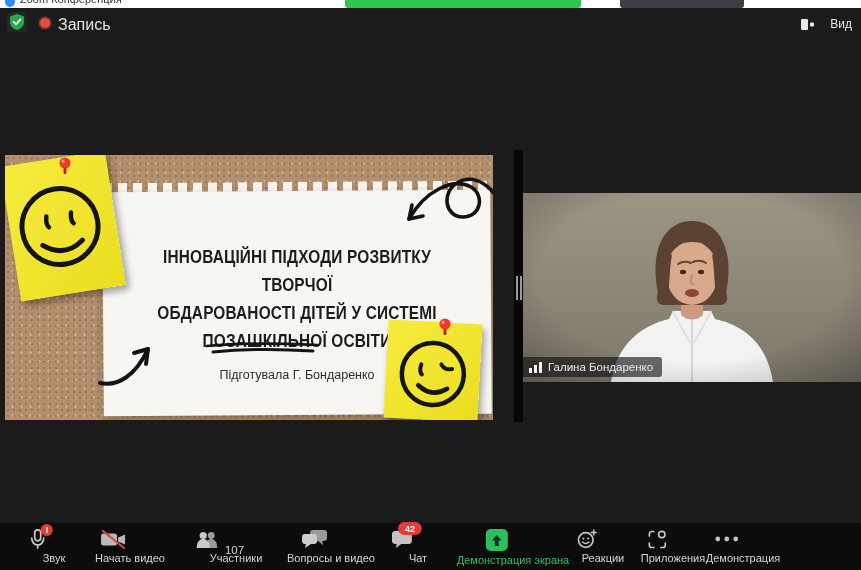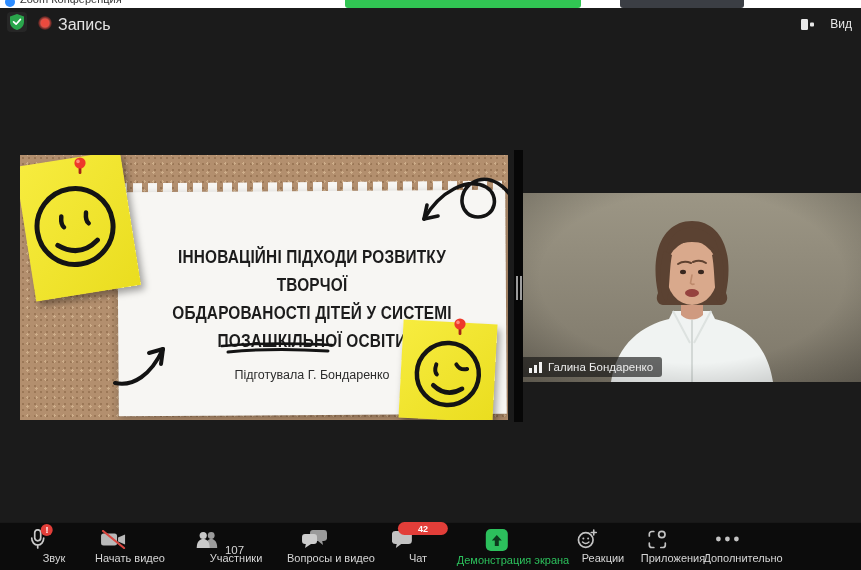--- a/index.html
+++ b/index.html
@@ -17,21 +17,21 @@
   
   .shield-wrap{left:7px;top:12px;width:20px;height:20px;background:#262626;border-radius:4px;
                display:flex;align-items:center;justify-content:center;}
   .rec-dot{left:38px;top:16px;width:14px;height:14px;border-radius:50%;
            background:radial-gradient(circle,#ff7a6d 0 30%,rgba(236,70,60,.55) 55%,rgba(236,70,60,0) 75%);}
   .rec-dot i{position:absolute;left:3px;top:3px;width:8px;height:8px;border-radius:50%;background:#ea4a3e;}
   .rec-label{left:58px;top:16px;font-size:16px;color:#e3e3e3;}
   .view-btn{right:9px;top:17px;display:flex;align-items:center;gap:16px;color:#e8e8e8;font-size:12px;cursor:default;}
 
   
-  .slide{left:20px;top:155px;width:488px;height:265px;overflow:hidden;
+  .slide{left:5px;top:155px;width:488px;height:265px;overflow:hidden;
          background-color:#b38f6e;
          background-image:radial-gradient(rgba(116,80,50,.38) 1px,transparent 1.4px),
                           radial-gradient(rgba(238,209,173,.45) 1px,transparent 1.4px);
          background-size:6px 6px,9px 9px;background-position:0 0,3px 4px;}
   .paper{left:98px;top:36px;width:388px;height:224px;background:#f7f6f3;
          box-shadow:0 3px 8px rgba(0,0,0,.28);transform:rotate(-.4deg);}
   .torn{left:98px;top:27px;width:385px;height:10px;transform:rotate(-.4deg);
         background:repeating-linear-gradient(90deg,#f7f6f3 0 9px,rgba(0,0,0,0) 9px 15px);}
   .slide-title{left:98px;top:88px;width:388px;text-align:center;color:#1c1c1c;
                font-size:17.5px;font-weight:700;line-height:28px;letter-spacing:.2px;
@@ -56,21 +56,21 @@
   .toolbar{left:0;top:522px;width:861px;height:48px;background:#0c0c0c;
            border-top:1px solid rgba(255,255,255,.05);z-index:5;}
   .tbi{position:absolute;top:6px;transform:translateX(-50%);display:flex;flex-direction:column;
        align-items:center;gap:3px;cursor:default;}
   .tbi .lbl{font-size:11px;color:#d6d6d6;white-space:nowrap;margin-left:32px;}
   .iconrow{display:flex;align-items:center;gap:4px;height:20px;}
   .count{font-size:11.5px;color:#d6d6d6;margin-top:21px;}
   .badge{position:absolute;background:#e23e39;color:#fff;border-radius:9px;
          font-size:9px;font-weight:700;display:flex;align-items:center;justify-content:center;}
   .mic-badge{right:-7px;top:-5px;width:12px;height:12px;}
-  .chat-badge{left:6px;top:-7px;min-width:18px;height:13px;padding:0 16px;}
+  .chat-badge{left:6px;top:-7px;min-width:18px;height:13px;padding:0 3px;}
   .share-ic{width:22px;height:22px;border-radius:5px;background:#2cc05c;
             display:flex;align-items:center;justify-content:center;}
   .share-lbl{color:#2cc05c !important;}
 </style>
 </head>
 <body>
 
 <div class="abs titlebar">
   <span class="tb-logo"></span>
   <span class="tb-title">Zoom Конференция</span>
@@ -292,16 +292,16 @@
   </div>
 
   <div class="tbi" style="left:727px">
     <div class="iconrow">
       <svg width="24" height="6" viewBox="0 0 24 6">
         <circle cx="3" cy="3" r="2.4" fill="#c3c3c3"></circle>
         <circle cx="12" cy="3" r="2.4" fill="#c3c3c3"></circle>
         <circle cx="21" cy="3" r="2.4" fill="#c3c3c3"></circle>
       </svg>
     </div>
-    <span class="lbl">Дополнительно</span>
+    <span class="lbl">Демонстрация</span>
   </div>
 
 </div>
 
 </body></html>

